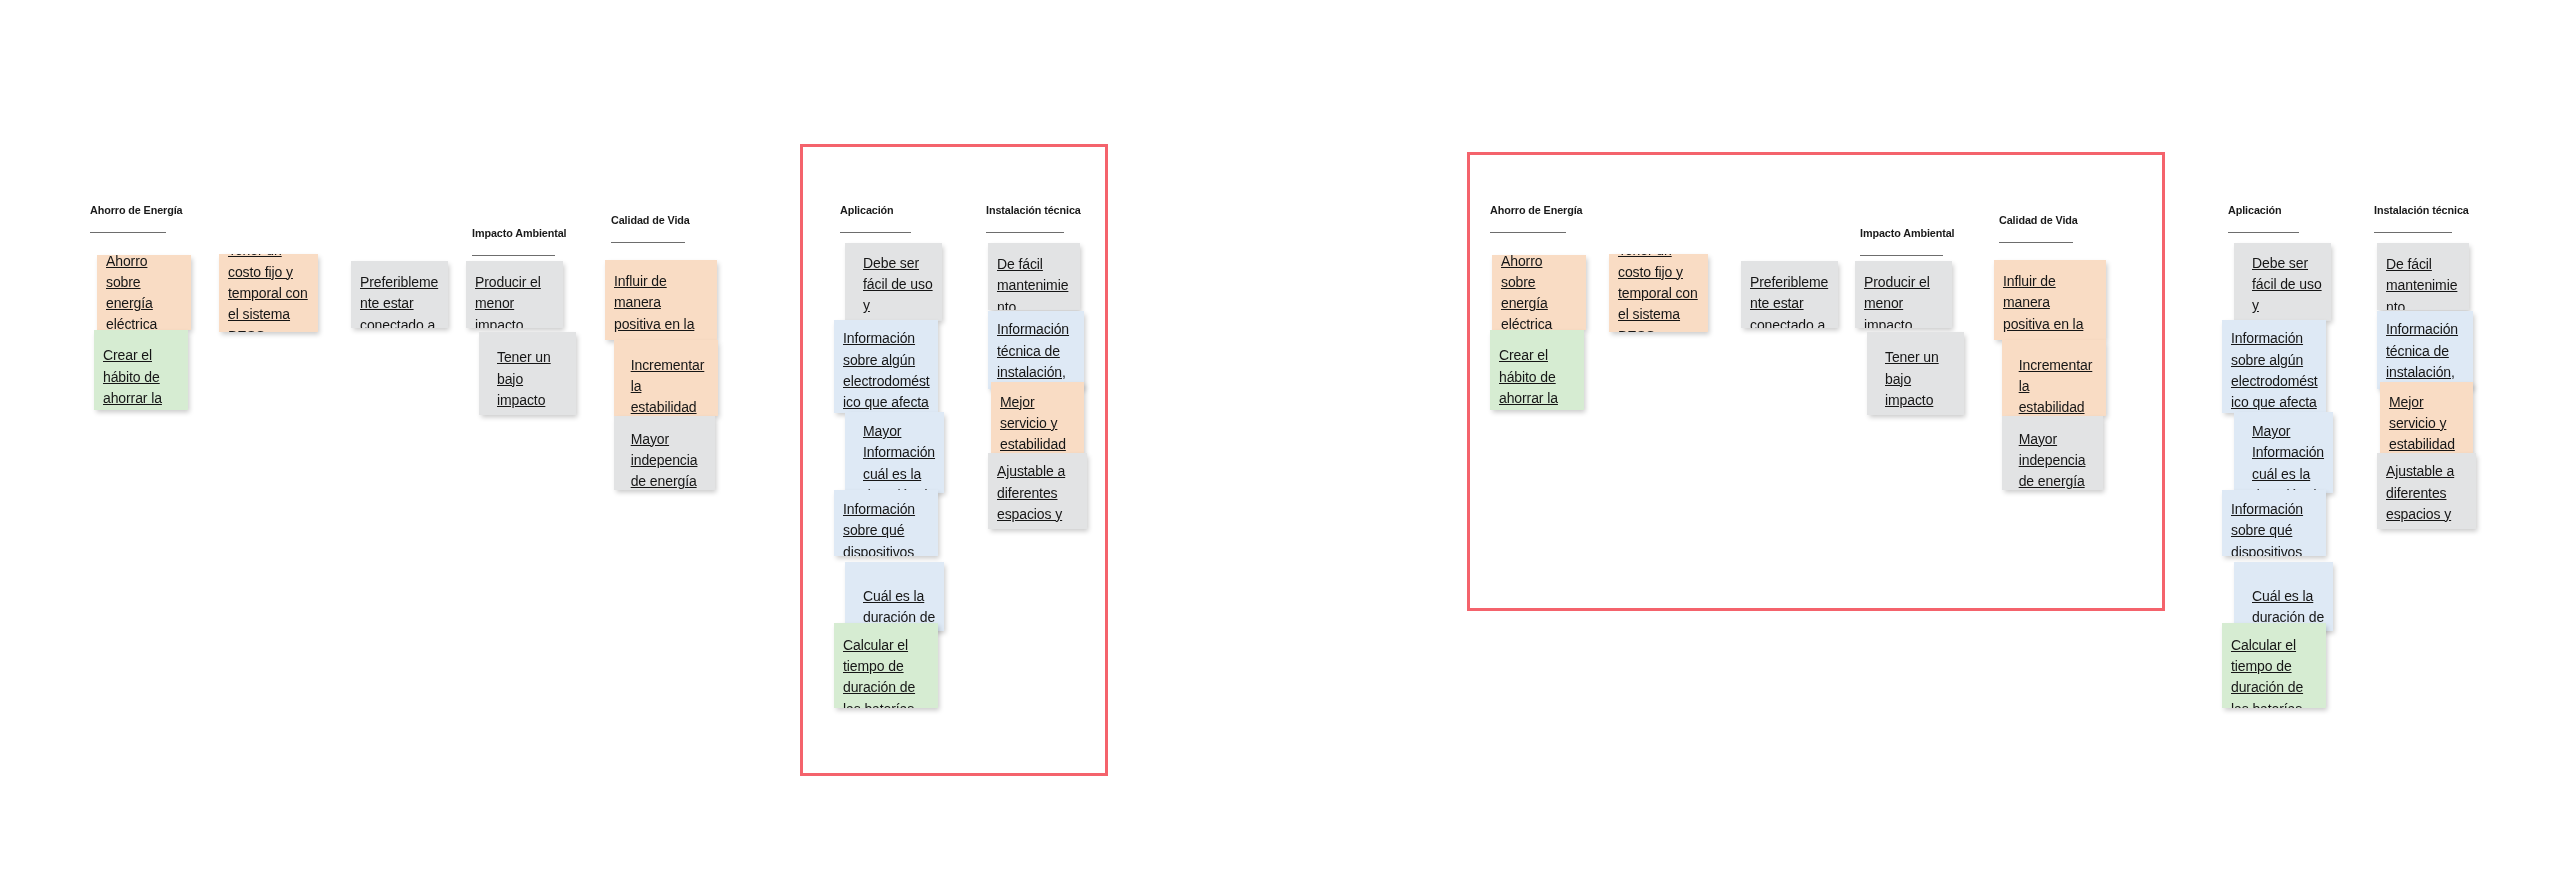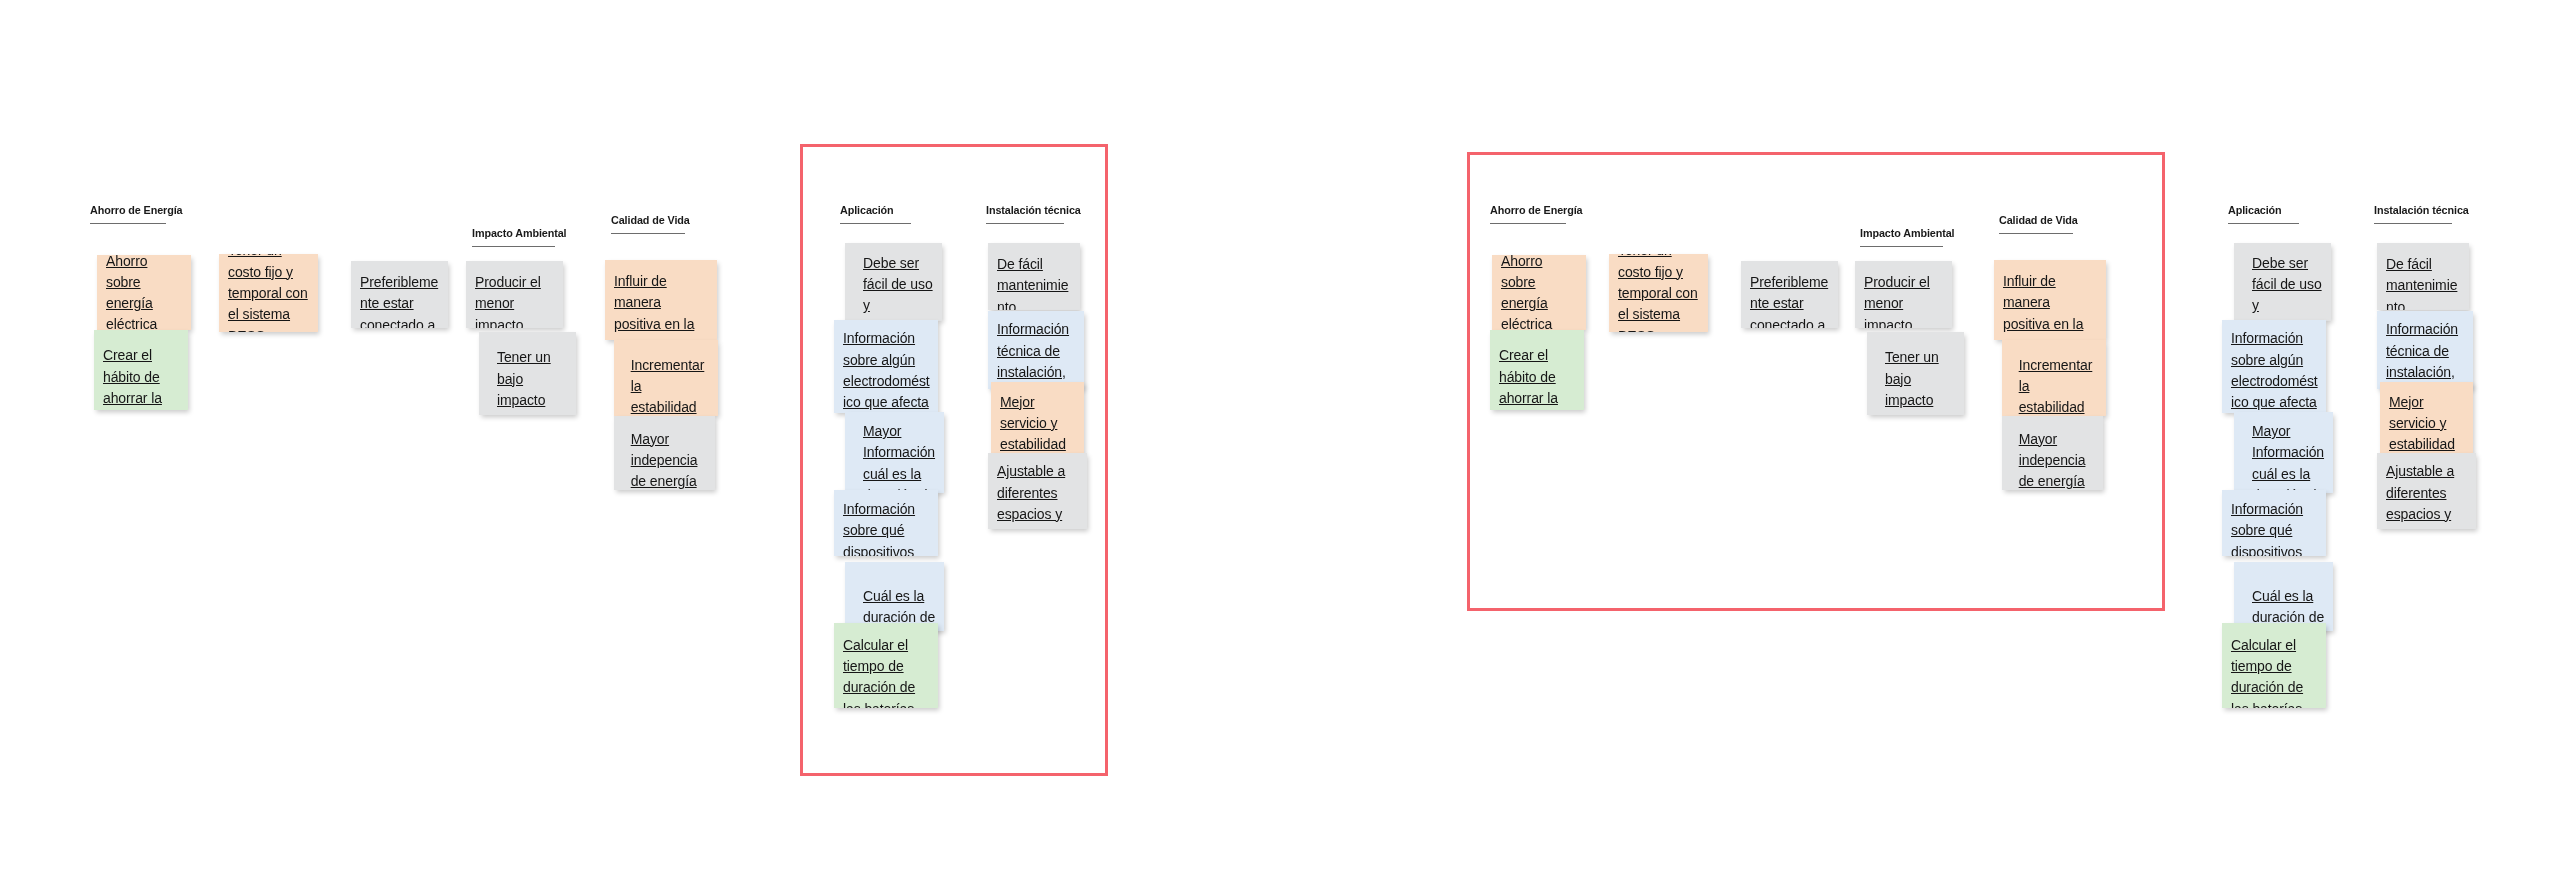--- a/index.html
+++ b/index.html
@@ -10,21 +10,21 @@
     -webkit-font-smoothing:antialiased;
   }
   .board{position:absolute;top:0;left:0;}
   .col-title{
     position:absolute;
     font-size:10.8px;
     font-weight:700;
     color:#1a1a1a;
     letter-spacing:-0.1px;
     white-space:nowrap;
-    padding-bottom:7px;
+    padding-bottom:16px;
     border-bottom:1.1px solid #6d6d6d;
     line-height:1.15;
   }
   .note{
     position:absolute;
     box-sizing:border-box;
     padding:8.3px 7.6px 7px 9px;
     font-size:14px;
     line-height:1.52;
     color:#161616;

